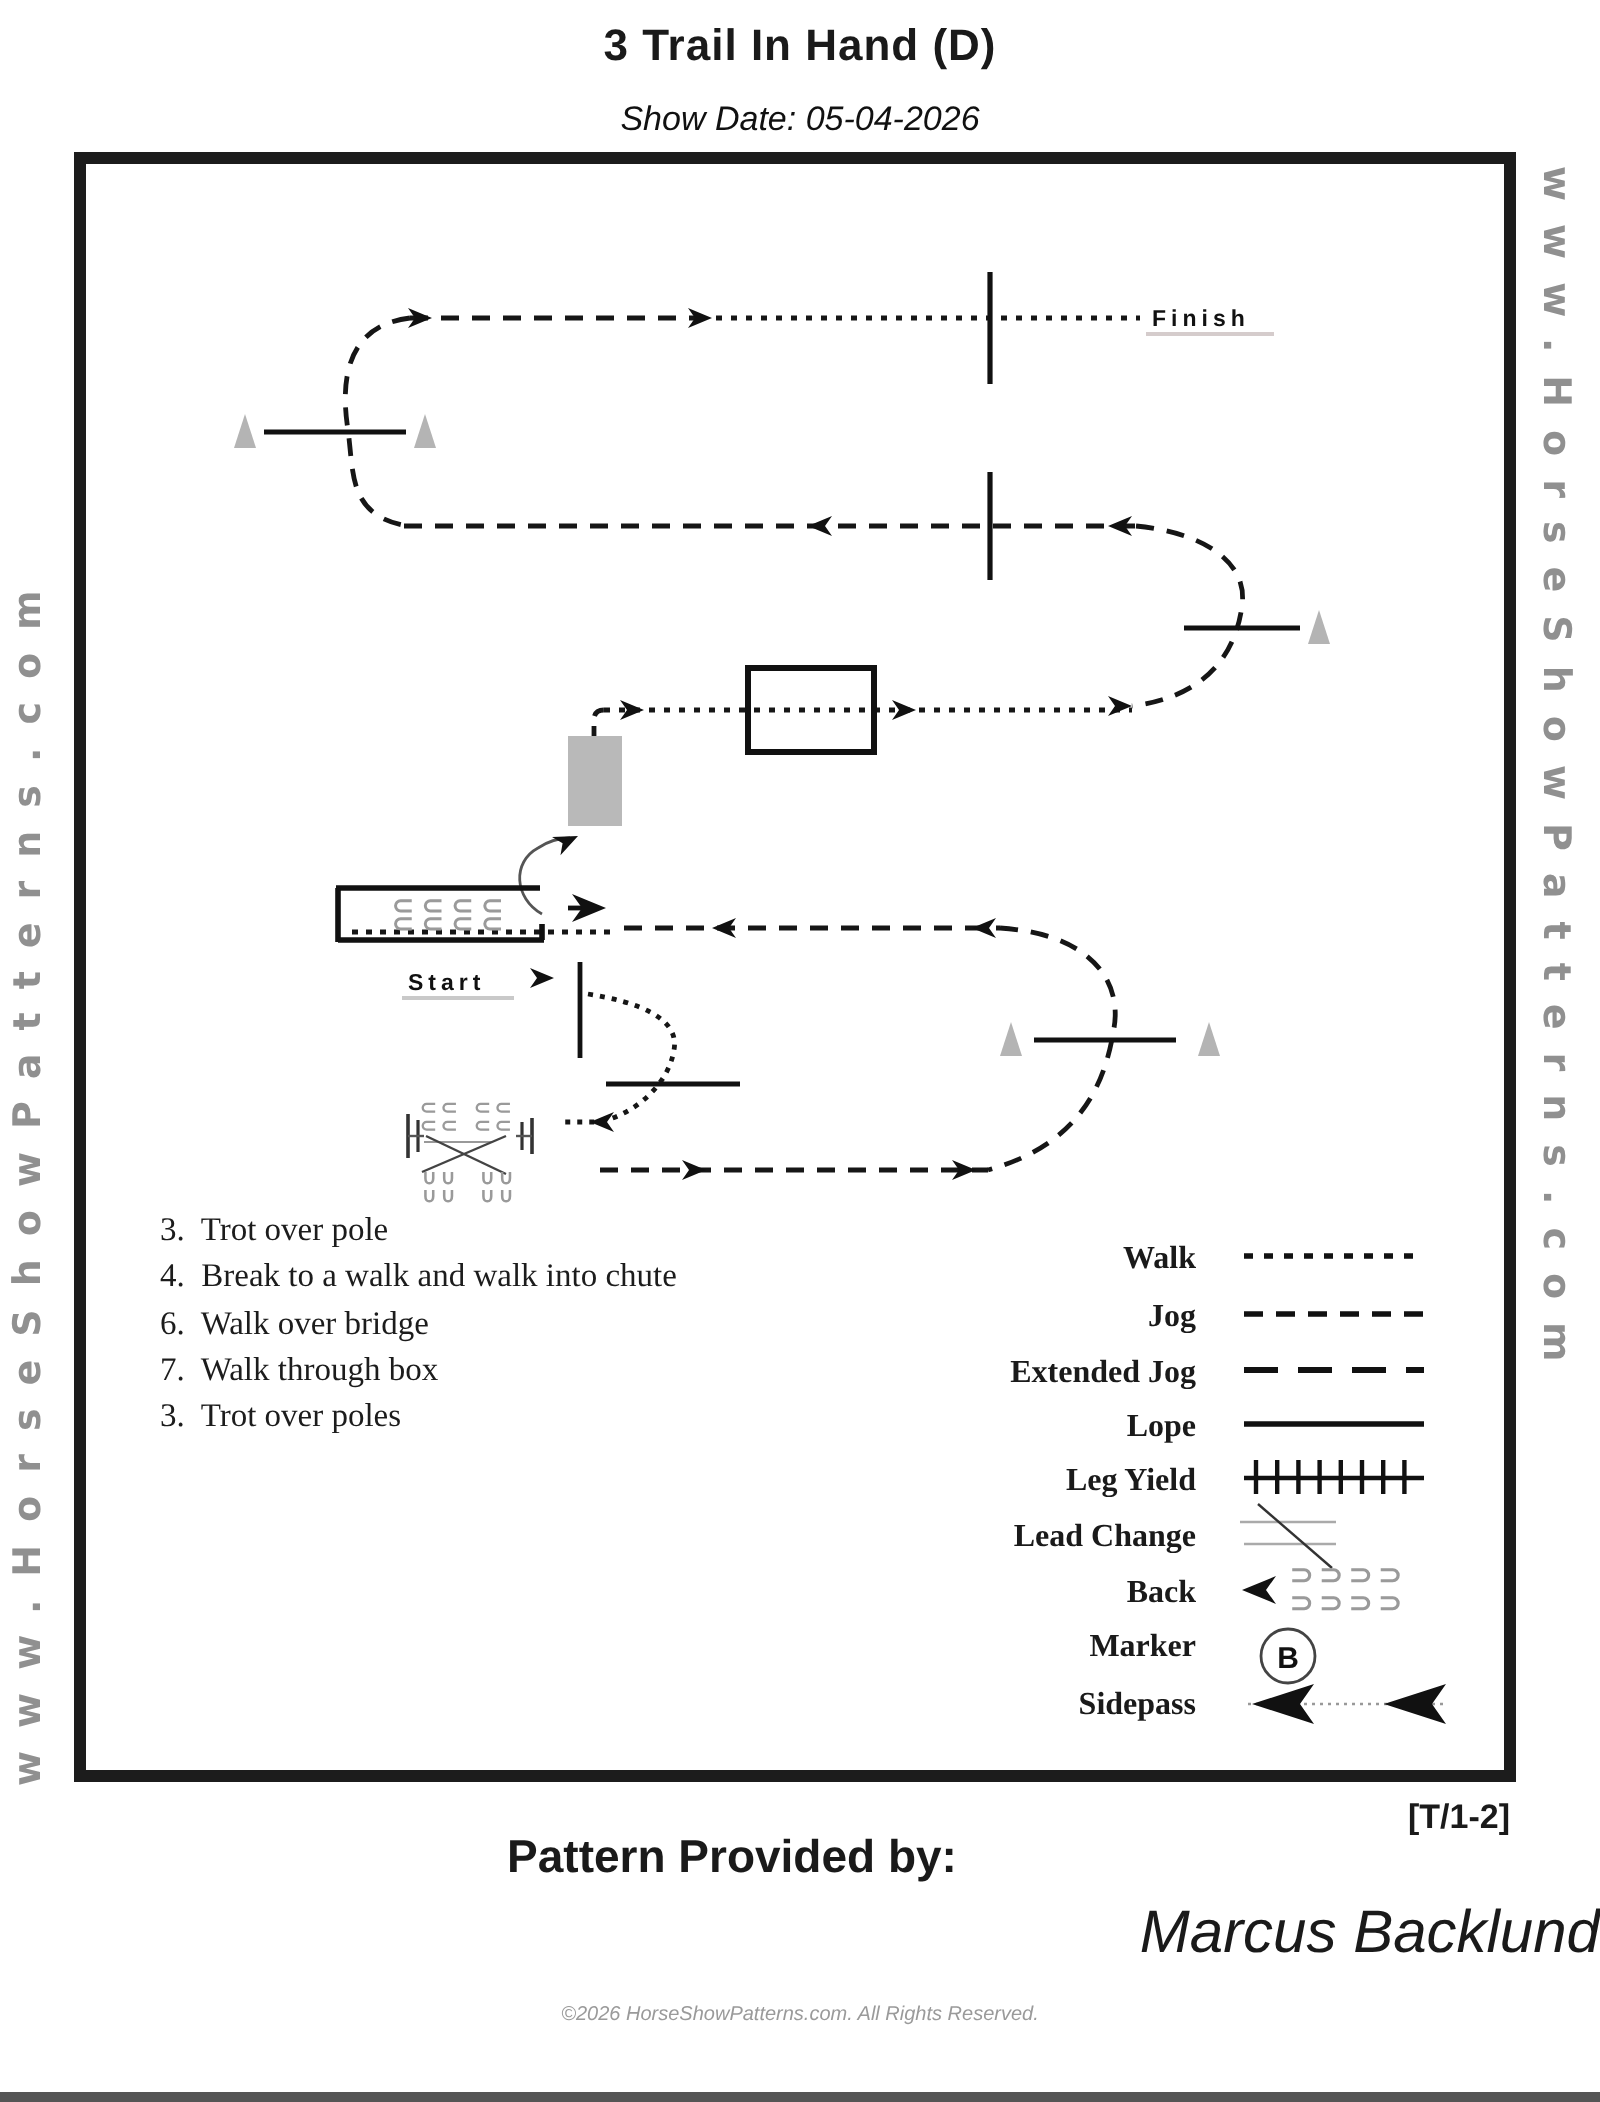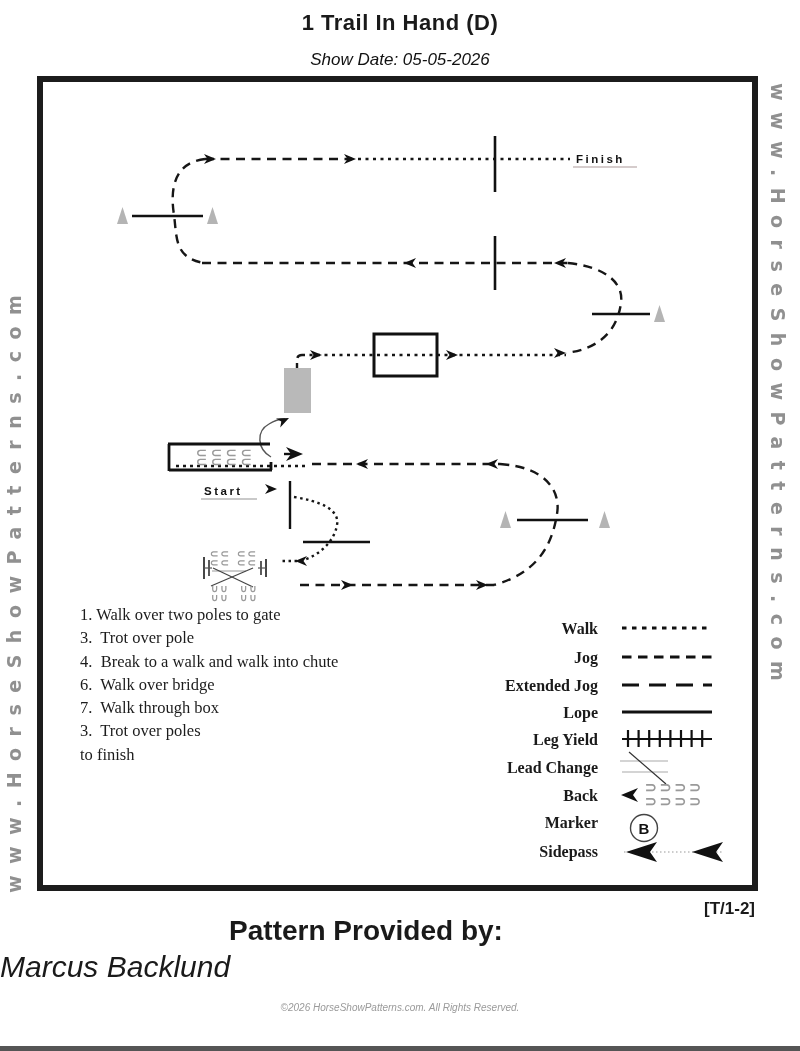--- a/index.html
+++ b/index.html
@@ -15,39 +15,39 @@
       font-weight:bold;font-size:19px;letter-spacing:11.5px;color:#909090;
       font-family:"DejaVu Sans",sans-serif;white-space:nowrap;}
   .wm-left{left:3px;transform:rotate(180deg);}
   .wm-right{left:767px;}
   .instructions{position:absolute;left:80px;top:603px;width:480px;
                 font-family:"Liberation Serif",serif;font-size:16.5px;color:#1c1c1c;}
   .instructions .iline{white-space:pre;line-height:23.3px;}
   .pattern-code{position:absolute;left:553px;top:899px;width:202px;text-align:right;
                 font-size:17px;font-weight:bold;}
   .provided{position:absolute;left:0;top:915px;width:732px;text-align:center;
-            font-size:28px;font-weight:bold;}
-  .provider{position:absolute;left:0;top:950px;width:800px;text-align:left;
+            font-size:23px;font-weight:bold;}
+  .provider{position:absolute;left:0;top:950px;width:800px;text-align:right;
             font-size:30px;font-style:italic;}
   .copyright{position:absolute;left:0;top:1002px;width:800px;text-align:center;
              font-size:10px;font-style:italic;color:#9a9a9a;}
   .bottom-strip{position:absolute;left:0;top:1046px;width:800px;height:5px;background:#555;}
   svg{position:absolute;left:0;top:0;}
   svg text{font-family:"Liberation Sans",sans-serif;}
   .legend-label{font-family:"Liberation Serif",serif;font-weight:bold;font-size:16px;fill:#1a1a1a;}
   .course-label{font-weight:bold;font-size:11.5px;letter-spacing:2.5px;fill:#111;}
   .squiggle{fill:#9a9a9a;font-weight:bold;}
 </style>
 </head>
 <body>
 
 <div class="page">
 
-  <div class="title">1 Trail In Hand (D)</div>
-  <div class="subtitle">Show Date: 05-05-2026</div>
+  <div class="title">3 Trail In Hand (D)</div>
+  <div class="subtitle">Show Date: 05-04-2026</div>
 
   <div class="wm wm-left">www.HorseShowPatterns.com</div>
   <div class="wm wm-right">www.HorseShowPatterns.com</div>
 
   <div class="frame"></div>
 
   <svg width="800" height="1051" viewBox="0 0 800 1051">
     <defs>
       <path id="ah" d="M0 0 L-12 -5 L-8.5 0 L-12 5 Z" fill="#111"></path>
       <path id="ahBig" d="M0 0 L-17 -7 L-12 0 L-17 7 Z" fill="#111"></path>
@@ -208,27 +208,25 @@
       <text class="legend-label" x="598" y="857" text-anchor="end">Sidepass</text>
       <g>
         <line x1="624" y1="852" x2="722" y2="852" stroke="#999" stroke-width="1.2" stroke-dasharray="1.5,2.5"></line>
         <use href="#ahHuge" transform="translate(626,852) rotate(180)"></use>
         <use href="#ahHuge" transform="translate(692,852) rotate(180)"></use>
       </g>
     </g>
   </svg>
 
   <div class="instructions">
-    <div class="iline">1. Walk over two poles to gate</div>
     <div class="iline">3.  Trot over pole</div>
     <div class="iline">4.  Break to a walk and walk into chute</div>
     <div class="iline">6.  Walk over bridge</div>
     <div class="iline">7.  Walk through box</div>
     <div class="iline">3.  Trot over poles</div>
-    <div class="iline">to finish</div>
   </div>
 
   <div class="pattern-code">[T/1-2]</div>
   <div class="provided">Pattern Provided by:</div>
   <div class="provider">Marcus Backlund</div>
   <div class="copyright">©2026 HorseShowPatterns.com. All Rights Reserved.</div>
   <div class="bottom-strip"></div>
 
 </div>
 

